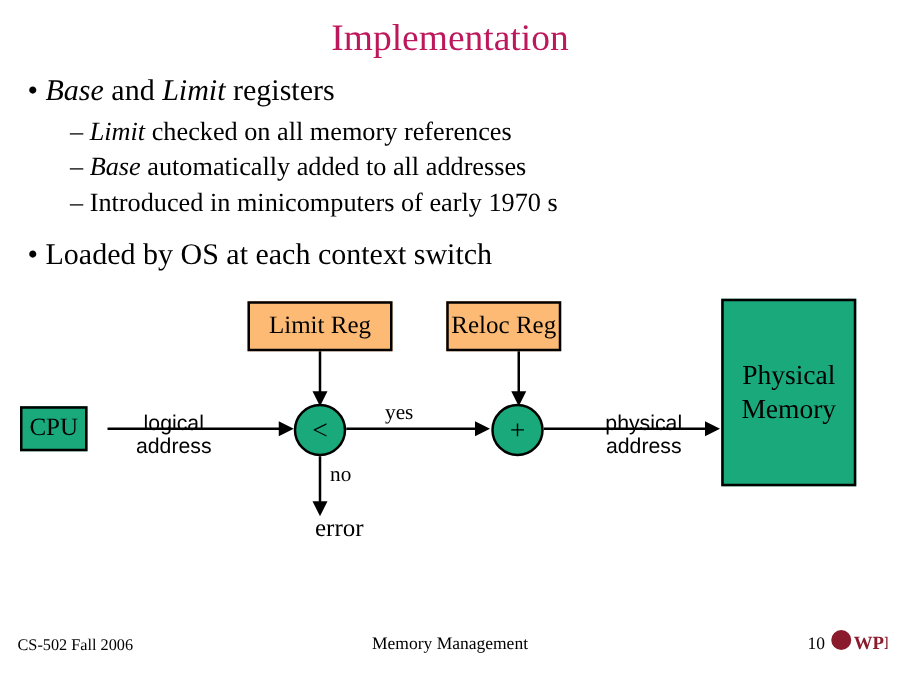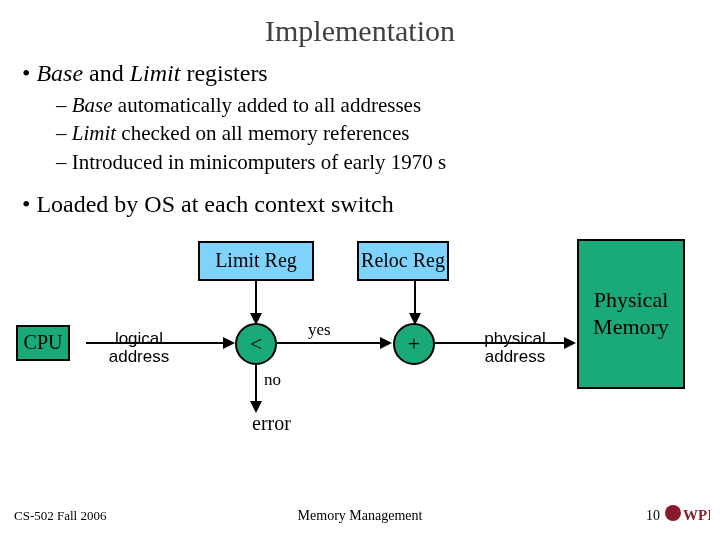--- a/index.html
+++ b/index.html
@@ -14,21 +14,21 @@
   }
   .slide {
     width: 720px;
     height: 540px;
     position: relative;
   }
   .title {
     text-align: center;
     font-size: 30px;
     padding-top: 14px;
-    color: #404040;
+    color: #be185d;
   }
   .content {
     padding-left: 22px;
     padding-right: 36px;
     padding-top: 6px;
     font-size: 24px;
     line-height: 1.25;
   }
   .bullet1 {
     font-size: 24px;
@@ -58,21 +58,21 @@
     position: absolute;
     border: 2px solid #000;
     text-align: center;
     display: flex;
     align-items: center;
     justify-content: center;
     font-size: 20px;
     box-sizing: border-box;
   }
   .greenbox { background: #1aa97a; }
-  .whitebox { background: #7dd3fc; }
+  .whitebox { background: #fdba74; }
   .circle {
     position: absolute;
     border: 2px solid #000;
     border-radius: 50%;
     background: #1aa97a;
     display: flex;
     align-items: center;
     justify-content: center;
     font-size: 22px;
     box-sizing: border-box;
@@ -137,24 +137,24 @@
 <body>
 
 <div class="slide">
   <div class="title">Implementation</div>
 
   <div class="content">
     <div class="bullet1">
       <span class="italic">Base</span><span> and </span><span class="italic">Limit</span><span> registers</span>
     </div>
     <div class="bullet2">
+      <span class="italic">Limit</span><span> checked on all memory references</span>
+    </div>
+    <div class="bullet2">
       <span class="italic">Base</span><span> automatically added to all addresses</span>
-    </div>
-    <div class="bullet2">
-      <span class="italic">Limit</span><span> checked on all memory references</span>
     </div>
     <div class="bullet2">Introduced in minicomputers of early 1970 s</div>
 
     <div class="bullet1" style="margin-top:14px">Loaded by OS at each context switch</div>
 
     <div class="diagram">
 
       <div class="box whitebox" style="left:176px; top:10px; width:116px; height:40px;">Limit Reg</div>
 
       <div class="vline" style="left:233px; top:50px; height:34px;"></div>

